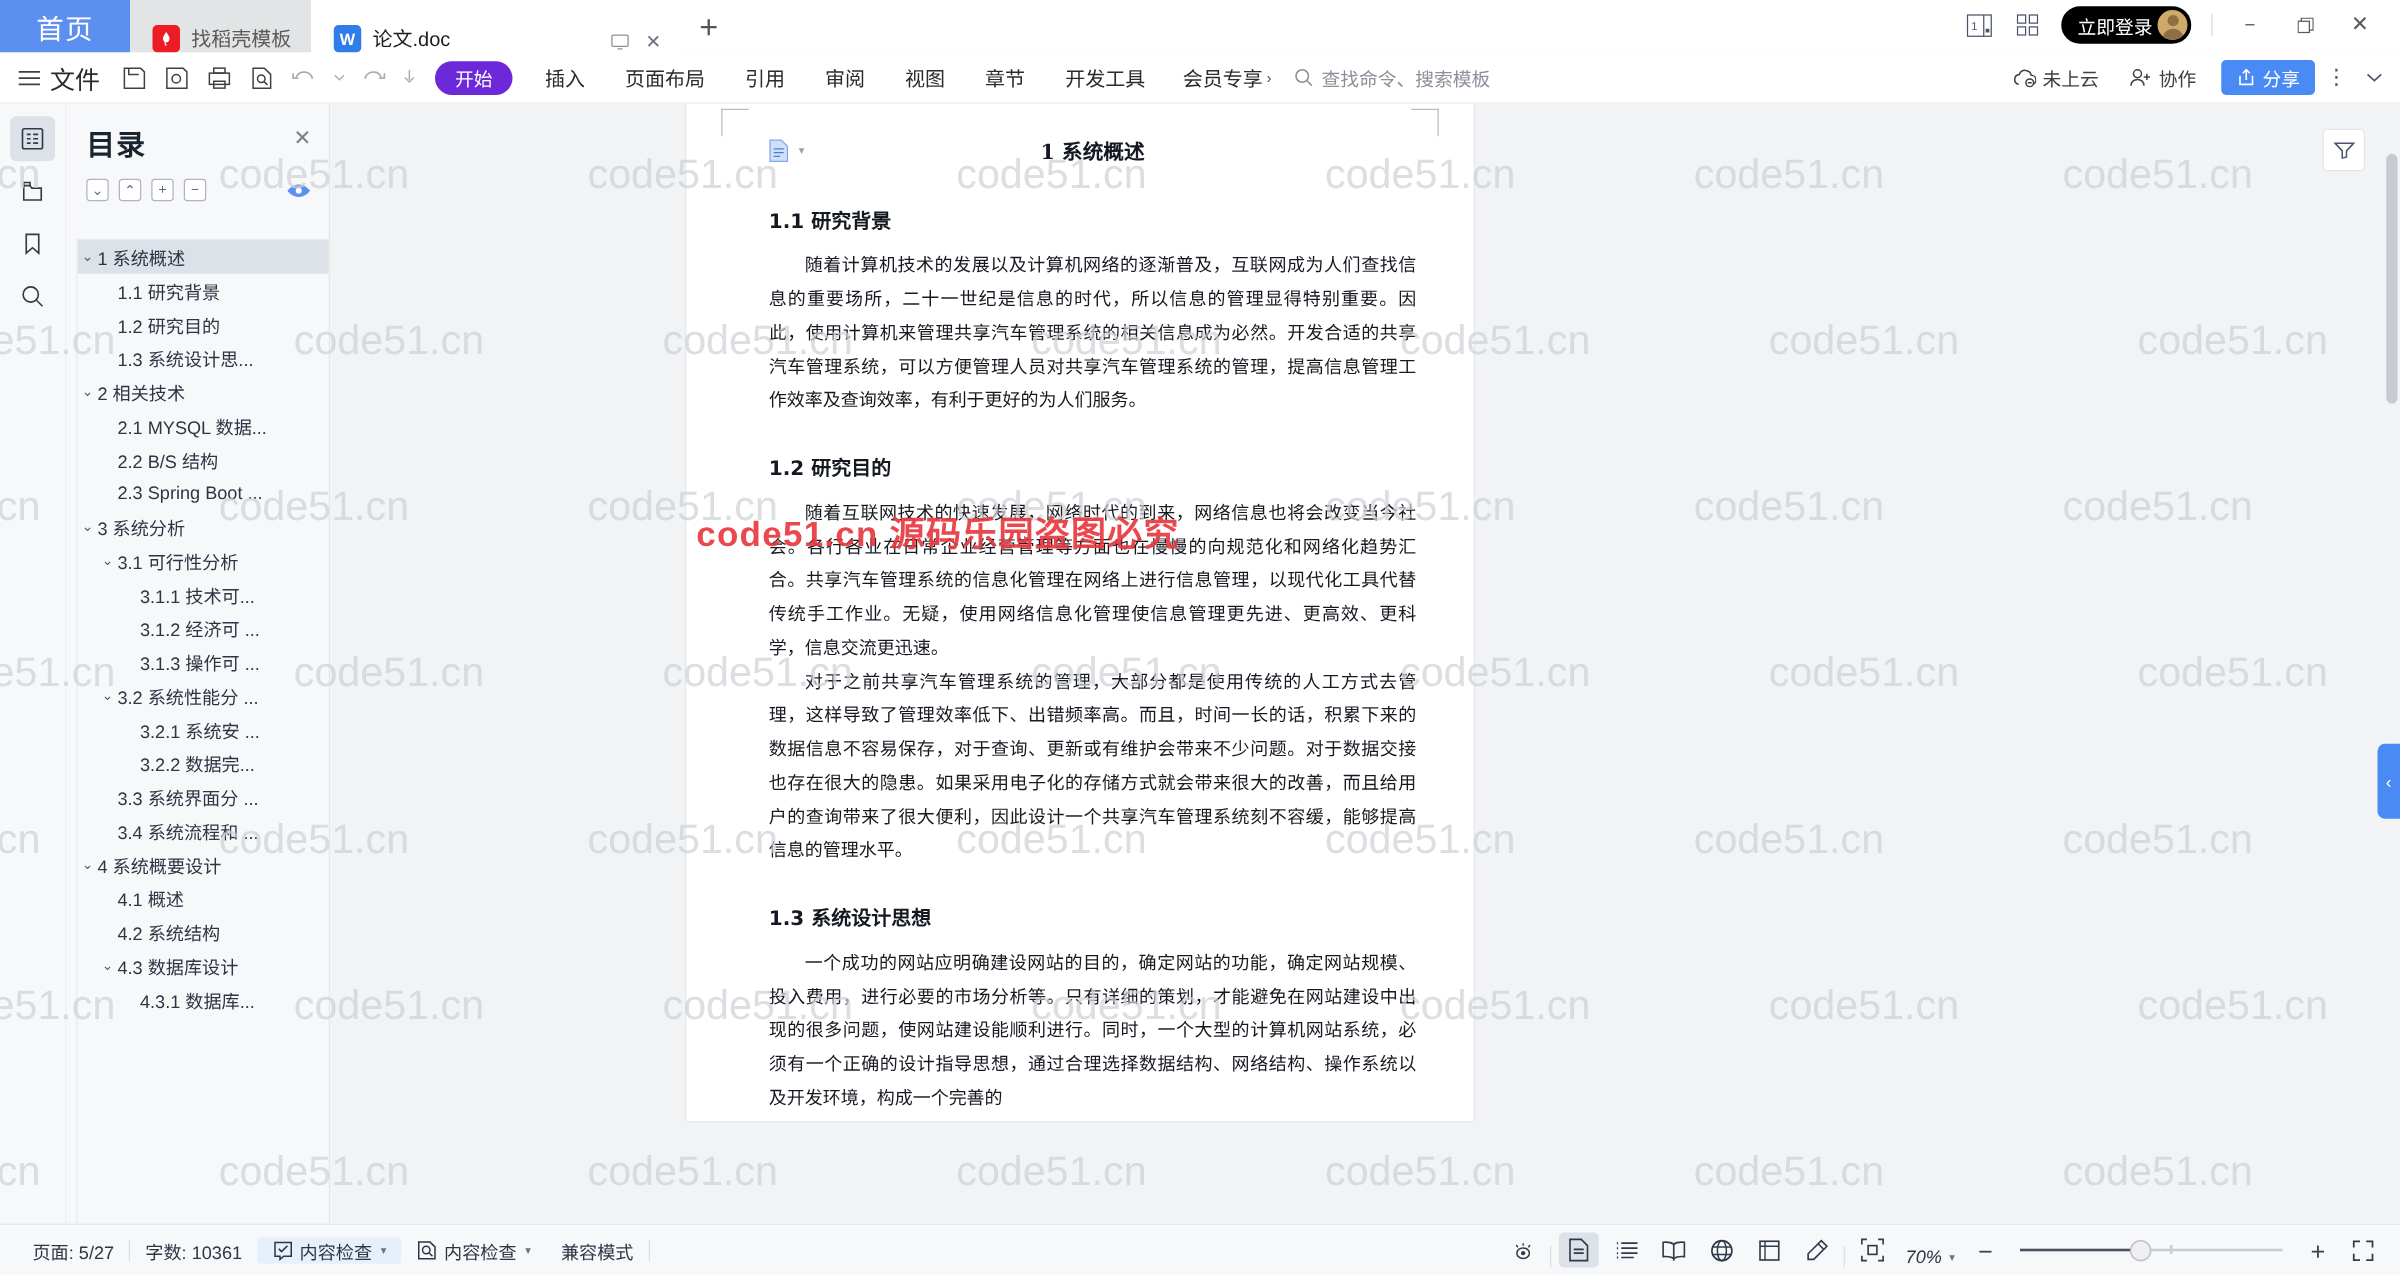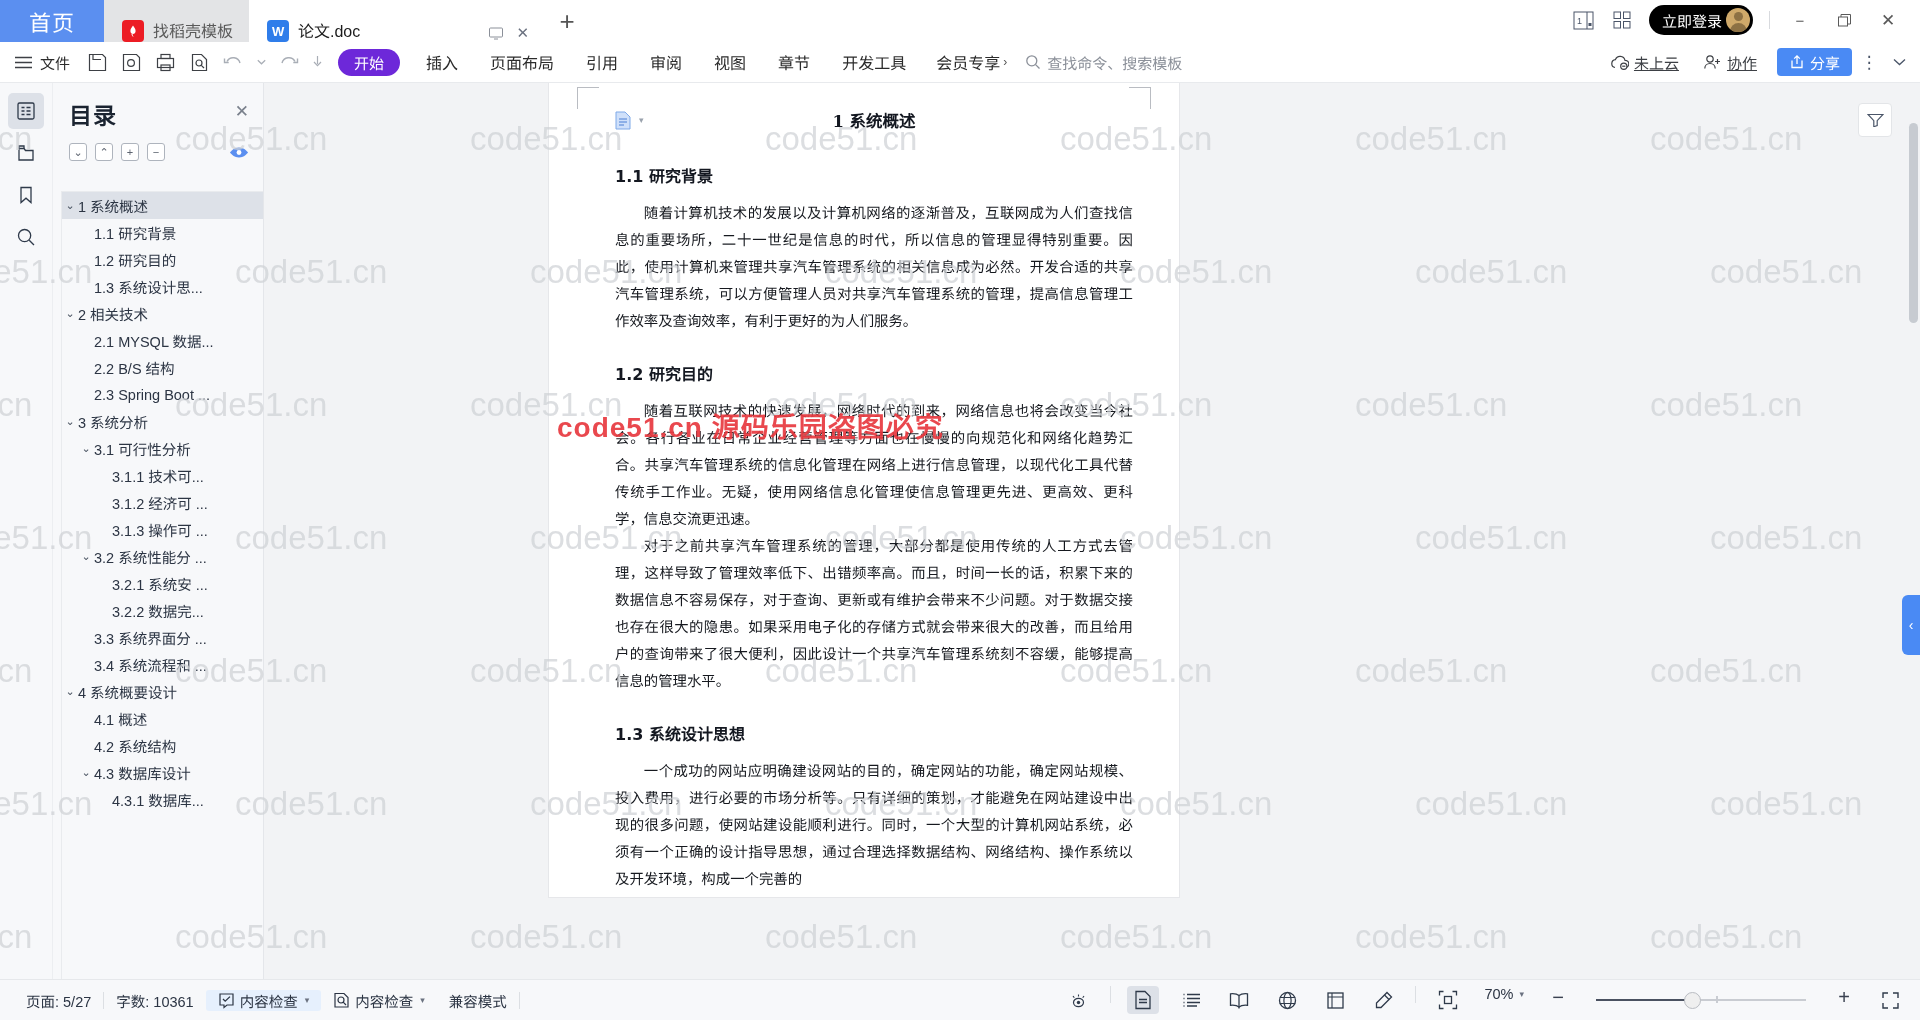--- a/index.html
+++ b/index.html
@@ -52,34 +52,34 @@
   .win-btn { width:40px; height:30px; display:flex; align-items:center; justify-content:center; color:#5a5a5a; cursor:pointer; font-size:15px;}
 
   
   .ribbon {
     position:absolute; left:0; top:42px; width:1920px; height:41px;
     background:#ffffff; display:flex; align-items:center; padding:0 8px;
     border-bottom:1px solid #e8eaed;
   }
   .rb-item { display:flex; align-items:center; justify-content:center; cursor:pointer; color:#3d4045; }
   .rb-hamb { width:30px; height:30px; }
-  .rb-file { font-size:15px; color:#2b2b2b; padding:0 10px 0 2px; }
+  .rb-file { font-size:20px; color:#2b2b2b; padding:0 10px 0 2px; }
   .rb-ico { width:34px; height:30px; }
   .rb-small { width:22px; height:30px; }
   .rb-tab { font-size:16px; color:#2b2b2b; padding:0 16px; height:30px; display:flex;align-items:center; cursor:pointer; white-space:nowrap;}
   .rb-tab.start {
     background:#6d28d9; color:#fff; border-radius:15px; padding:0 16px; height:27px;
     font-size:15px; margin:0 10px;
   }
   .rb-more { font-size:16px; color:#2b2b2b; padding:0 4px 0 14px; display:flex; align-items:center; gap:3px; cursor:pointer;}
   .rb-search {
     display:flex; align-items:center; gap:6px; margin-left:14px; color:#8b9099; font-size:15px; cursor:text;
   }
   .rb-right { margin-left:auto; display:flex; align-items:center; gap:4px;}
-  .rb-cloud { display:flex; align-items:center; gap:5px; font-size:15px; color:#3d4045; padding:0 10px; cursor:pointer;text-decoration:underline;}
+  .rb-cloud { display:flex; align-items:center; gap:5px; font-size:15px; color:#3d4045; padding:0 10px; cursor:pointer;}
   .share-btn {
     background:#4a8af4; color:#fff; border-radius:4px; height:28px; display:flex;
     align-items:center; gap:5px; padding:0 12px; font-size:15px; cursor:pointer; margin-left:6px;
   }
   .rb-kebab { width:26px; height:30px; display:flex;align-items:center;justify-content:center; cursor:pointer; color:#4a5568; font-size:17px;}
 
   
   .rail {
     position:absolute; left:0; top:83px; width:53px; height:896px;
     background:#f7f8fa; display:flex; flex-direction:column; align-items:center;
@@ -157,21 +157,21 @@
   
   .status {
     position:absolute; left:0; bottom:0; width:1920px; height:41px; background:#f7f8fa;
     border-top:1px solid #e6e8eb; display:flex; align-items:center; padding:0 14px; gap:0px;
   }
   .st-item { font-size:14.5px; color:#2c3544; padding:0 12px; display:flex; align-items:center; gap:5px; cursor:pointer; white-space:nowrap;}
   .st-item.plain { cursor:default; }
   .st-chip { background:#e6f0fd; border-radius:3px; }
   .st-caret { font-size:9px; color:#6b7280; margin-left:2px;}
   .st-sep { width:1px; height:17px; background:#dcdfe3; }
-  .st-right { margin-left:auto; display:flex; align-items:flex-start; gap:16px; }
+  .st-right { margin-left:auto; display:flex; align-items:flex-end; gap:6px;font-style:italic; }
   .st-ico { width:32px; height:28px; display:flex; align-items:center; justify-content:center; color:#2f3a4a; cursor:pointer; border-radius:4px;}
   .st-ico.active { background:#dde1e8; }
   .zoom-val { font-size:14.5px; color:#2c3544; padding:0 4px; display:flex; align-items:center; gap:4px; cursor:pointer;}
   .slider { width:210px; height:28px; display:flex; align-items:center; position:relative; margin:0 8px;}
   .slider-track { position:absolute; left:0; right:0; height:1.5px; background:#c9ccd2; }
   .slider-fill { position:absolute; left:0; width:95px; height:1.5px; background:#4a5160; }
   .slider-knob { position:absolute; left:88px; width:17px; height:17px; border-radius:50%; background:#efefef; border:1px solid #b9bcc2;}
   .slider-tick { position:absolute; left:120px; width:1.5px; height:7px; background:#c9ccd2; top:10px;}
   .pm { font-size:20px; color:#3a4150; width:28px; text-align:center; cursor:pointer; }
   svg { display:block; }

